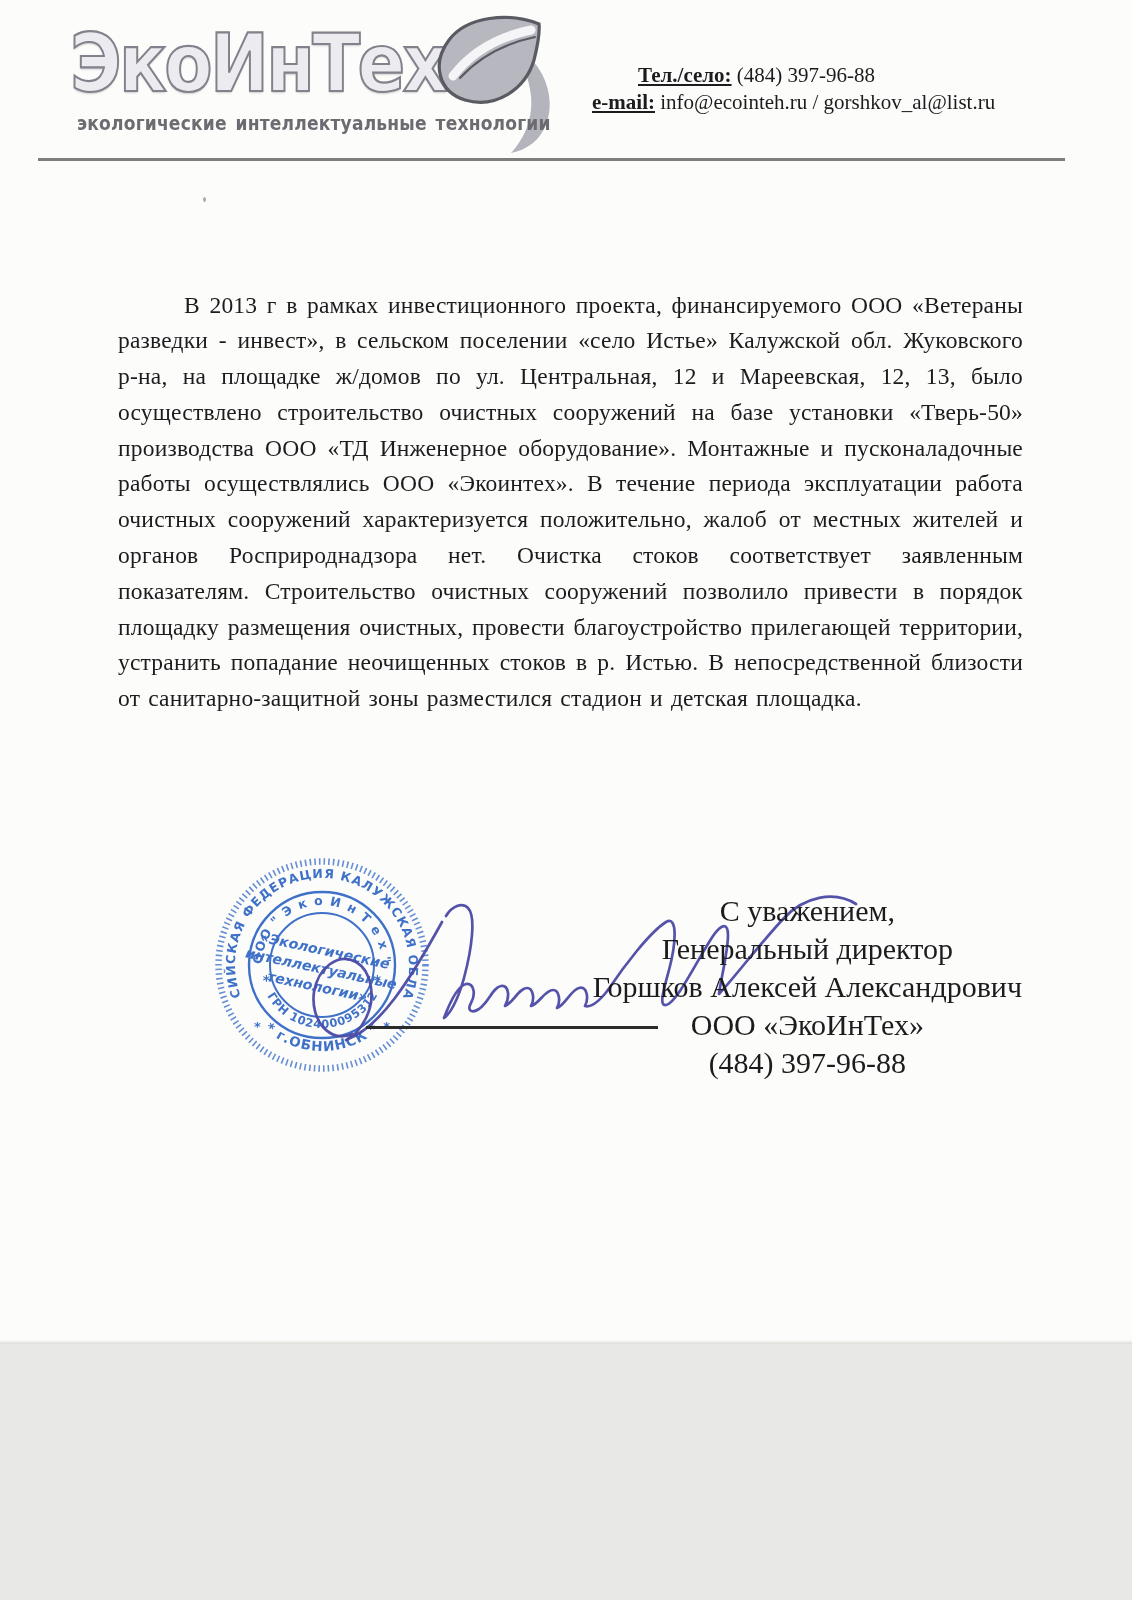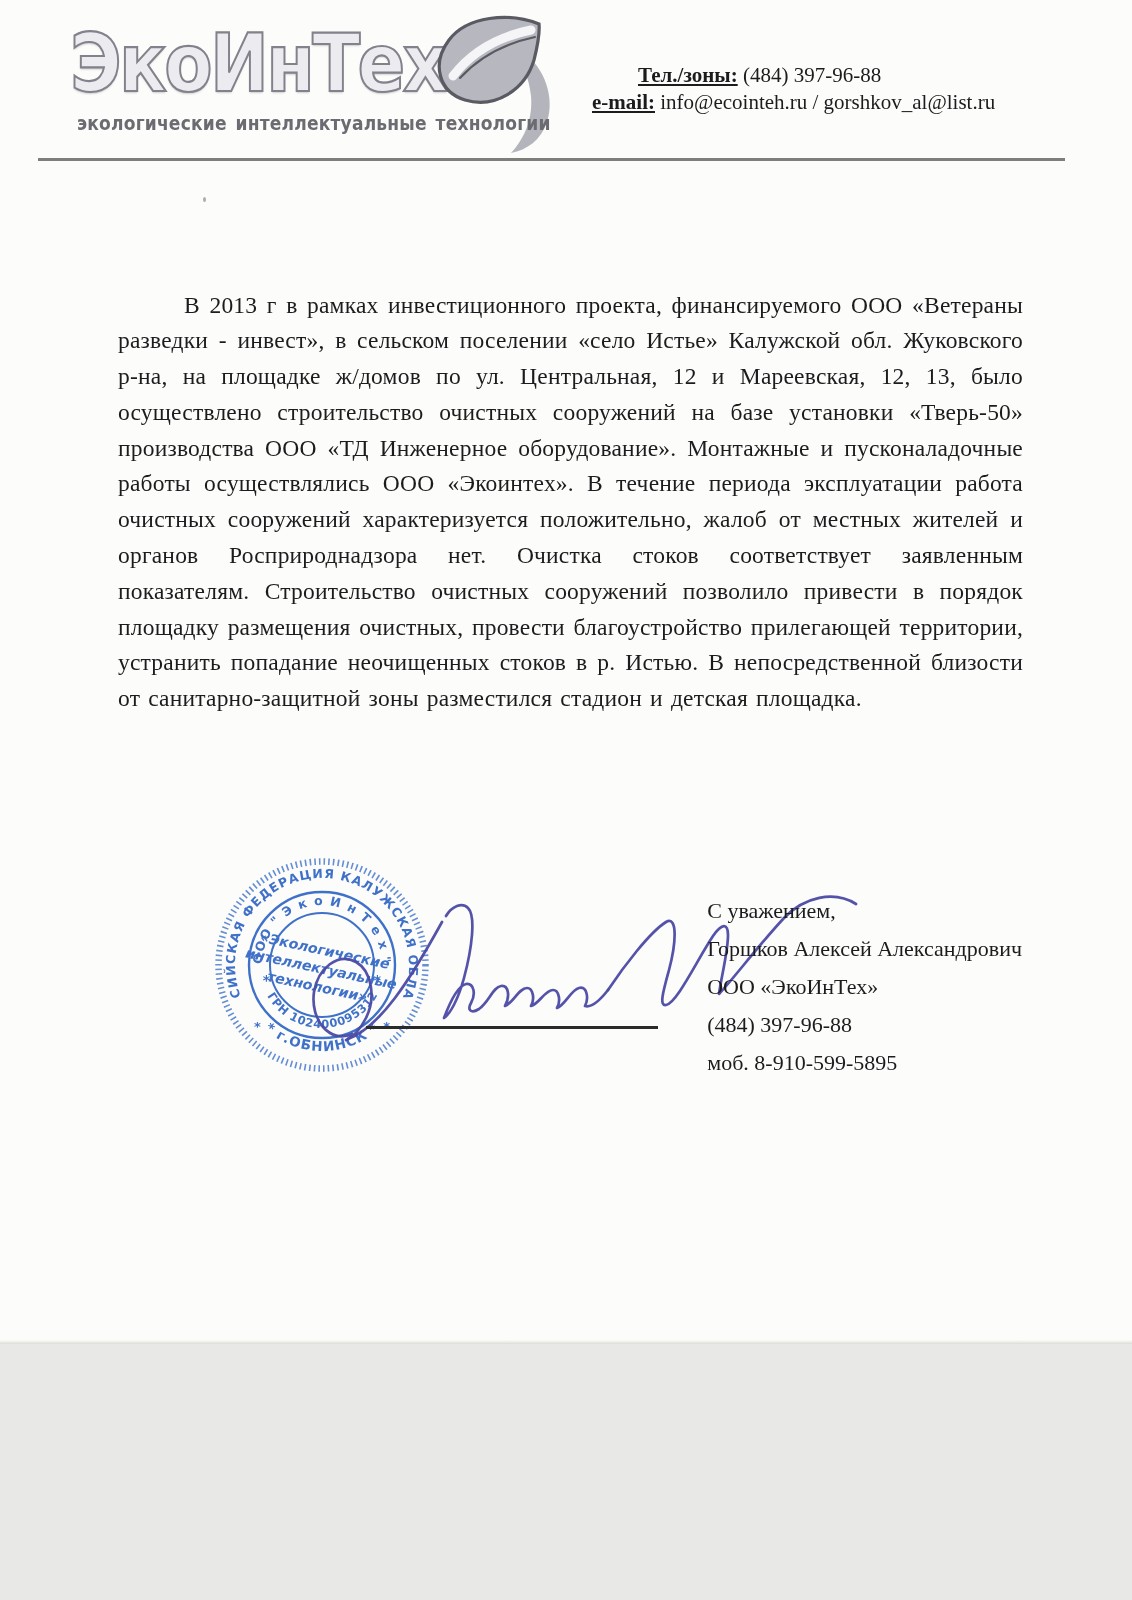--- a/index.html
+++ b/index.html
@@ -44,22 +44,22 @@
   }
   
   .stamp{position:absolute;left:205px;top:848px;opacity:.92;}
   .stamp text{font-family:"DejaVu Sans",sans-serif;fill:#2f66c5;}
   .sig{position:absolute;left:300px;top:878px;}
   .sig path, .sig ellipse{fill:none;stroke:#4b4aa4;stroke-width:2.7;
     stroke-linecap:round;stroke-linejoin:round;opacity:.95;}
   .sig-line{position:absolute;left:366px;top:1026px;width:292px;height:2.5px;background:#2b2b2b;}
   
   .signoff{
-    position:absolute;right:110px;top:892px;text-align:left;
-    font-size:22px;line-height:38px;white-space:nowrap;
+    position:absolute;right:110px;top:892px;text-align:center;
+    font-size:30px;line-height:38px;white-space:nowrap;
   }
   .page-bottom-shade{position:absolute;left:0;bottom:0;width:100%;height:4px;
     background:linear-gradient(180deg,rgba(0,0,0,0),rgba(160,160,150,.35));}
 </style>
 </head>
 <body>
 
 <div id="page">
 
   <div class="logo-text">ЭкоИнТех</div>
@@ -68,21 +68,21 @@
     <path d="M 100 42 C 122 58 132 88 124 112 C 118 130 104 140 88 143 C 102 128 110 108 108 86 C 106 68 100 54 92 44 Z" fill="#a7a7b0" opacity="0.85"></path>
     <path d="M 116 14 C 86 2 44 6 26 30 C 8 54 16 82 42 90 C 72 99 102 80 111 50 C 114 38 117 24 116 14 Z" fill="#b7b8bf" stroke="#5a5a62" stroke-width="3.2"></path>
     <path d="M 108 20 C 78 26 50 40 30 66" fill="none" stroke="#f5f5f7" stroke-width="9" stroke-linecap="round"></path>
     <path d="M 112 27 C 84 33 58 45 37 68" fill="none" stroke="#5a5a62" stroke-width="2" stroke-linecap="round"></path>
   </svg>
 
   <div class="tagline">экологические интеллектуальные технологии</div>
 
   <div class="contact">
     <div class="contact-line indent">
-      <span class="lbl">Тел./зоны:</span>
+      <span class="lbl">Тел./село:</span>
       <span>(484) 397-96-88</span>
     </div>
     <div class="contact-line">
       <span class="lbl">e-mail:</span>
       <span>info@ecointeh.ru / gorshkov_al@list.ru</span>
     </div>
   </div>
 
   <div class="rule"></div>
   <div class="speck"></div>
@@ -128,20 +128,20 @@
 
   <svg class="sig" width="580" height="175" viewBox="300 878 580 175">
     <path d="M 352 1034 C 330 1044 310 1020 314 992 C 318 968 338 952 356 962 C 372 971 376 998 366 1018 C 360 1030 352 1038 346 1040 C 380 1028 410 980 442 922"></path>
     <path d="M 446 916 C 452 906 462 902 468 908 C 476 916 472 948 464 978 C 458 1000 450 1014 444 1018 C 450 1002 458 986 466 984 C 474 983 476 994 471 1003 C 467 1010 471 1014 479 1009 C 489 1002 493 987 501 986 C 509 985 510 997 505 1006 C 513 1003 519 988 527 988 C 533 988 535 999 531 1006 C 539 1004 545 990 553 990 C 559 990 561 1001 557 1008 C 565 1005 571 990 579 988 C 587 986 589 998 585 1006 C 592 1008 601 999 608 990"></path>
     <path d="M 608 990 C 624 966 650 932 666 922 C 678 915 676 944 669 970 C 663 992 659 1006 666 1005 C 677 1003 697 960 713 936 C 722 923 728 923 728 935 C 728 952 721 978 719 994 C 734 978 758 946 784 918 C 804 897 834 890 856 904"></path>
   </svg>
   <div class="sig-line"></div>
 
   <div class="signoff">
     <div>С уважением,</div>
+    <div>Генеральный директор</div>
     <div>Горшков Алексей Александрович</div>
     <div>ООО «ЭкоИнТех»</div>
     <div>(484) 397-96-88</div>
-    <div>моб. 8-910-599-5895</div>
   </div>
 
   <div class="page-bottom-shade"></div>
 </div>
 
 </body></html>

